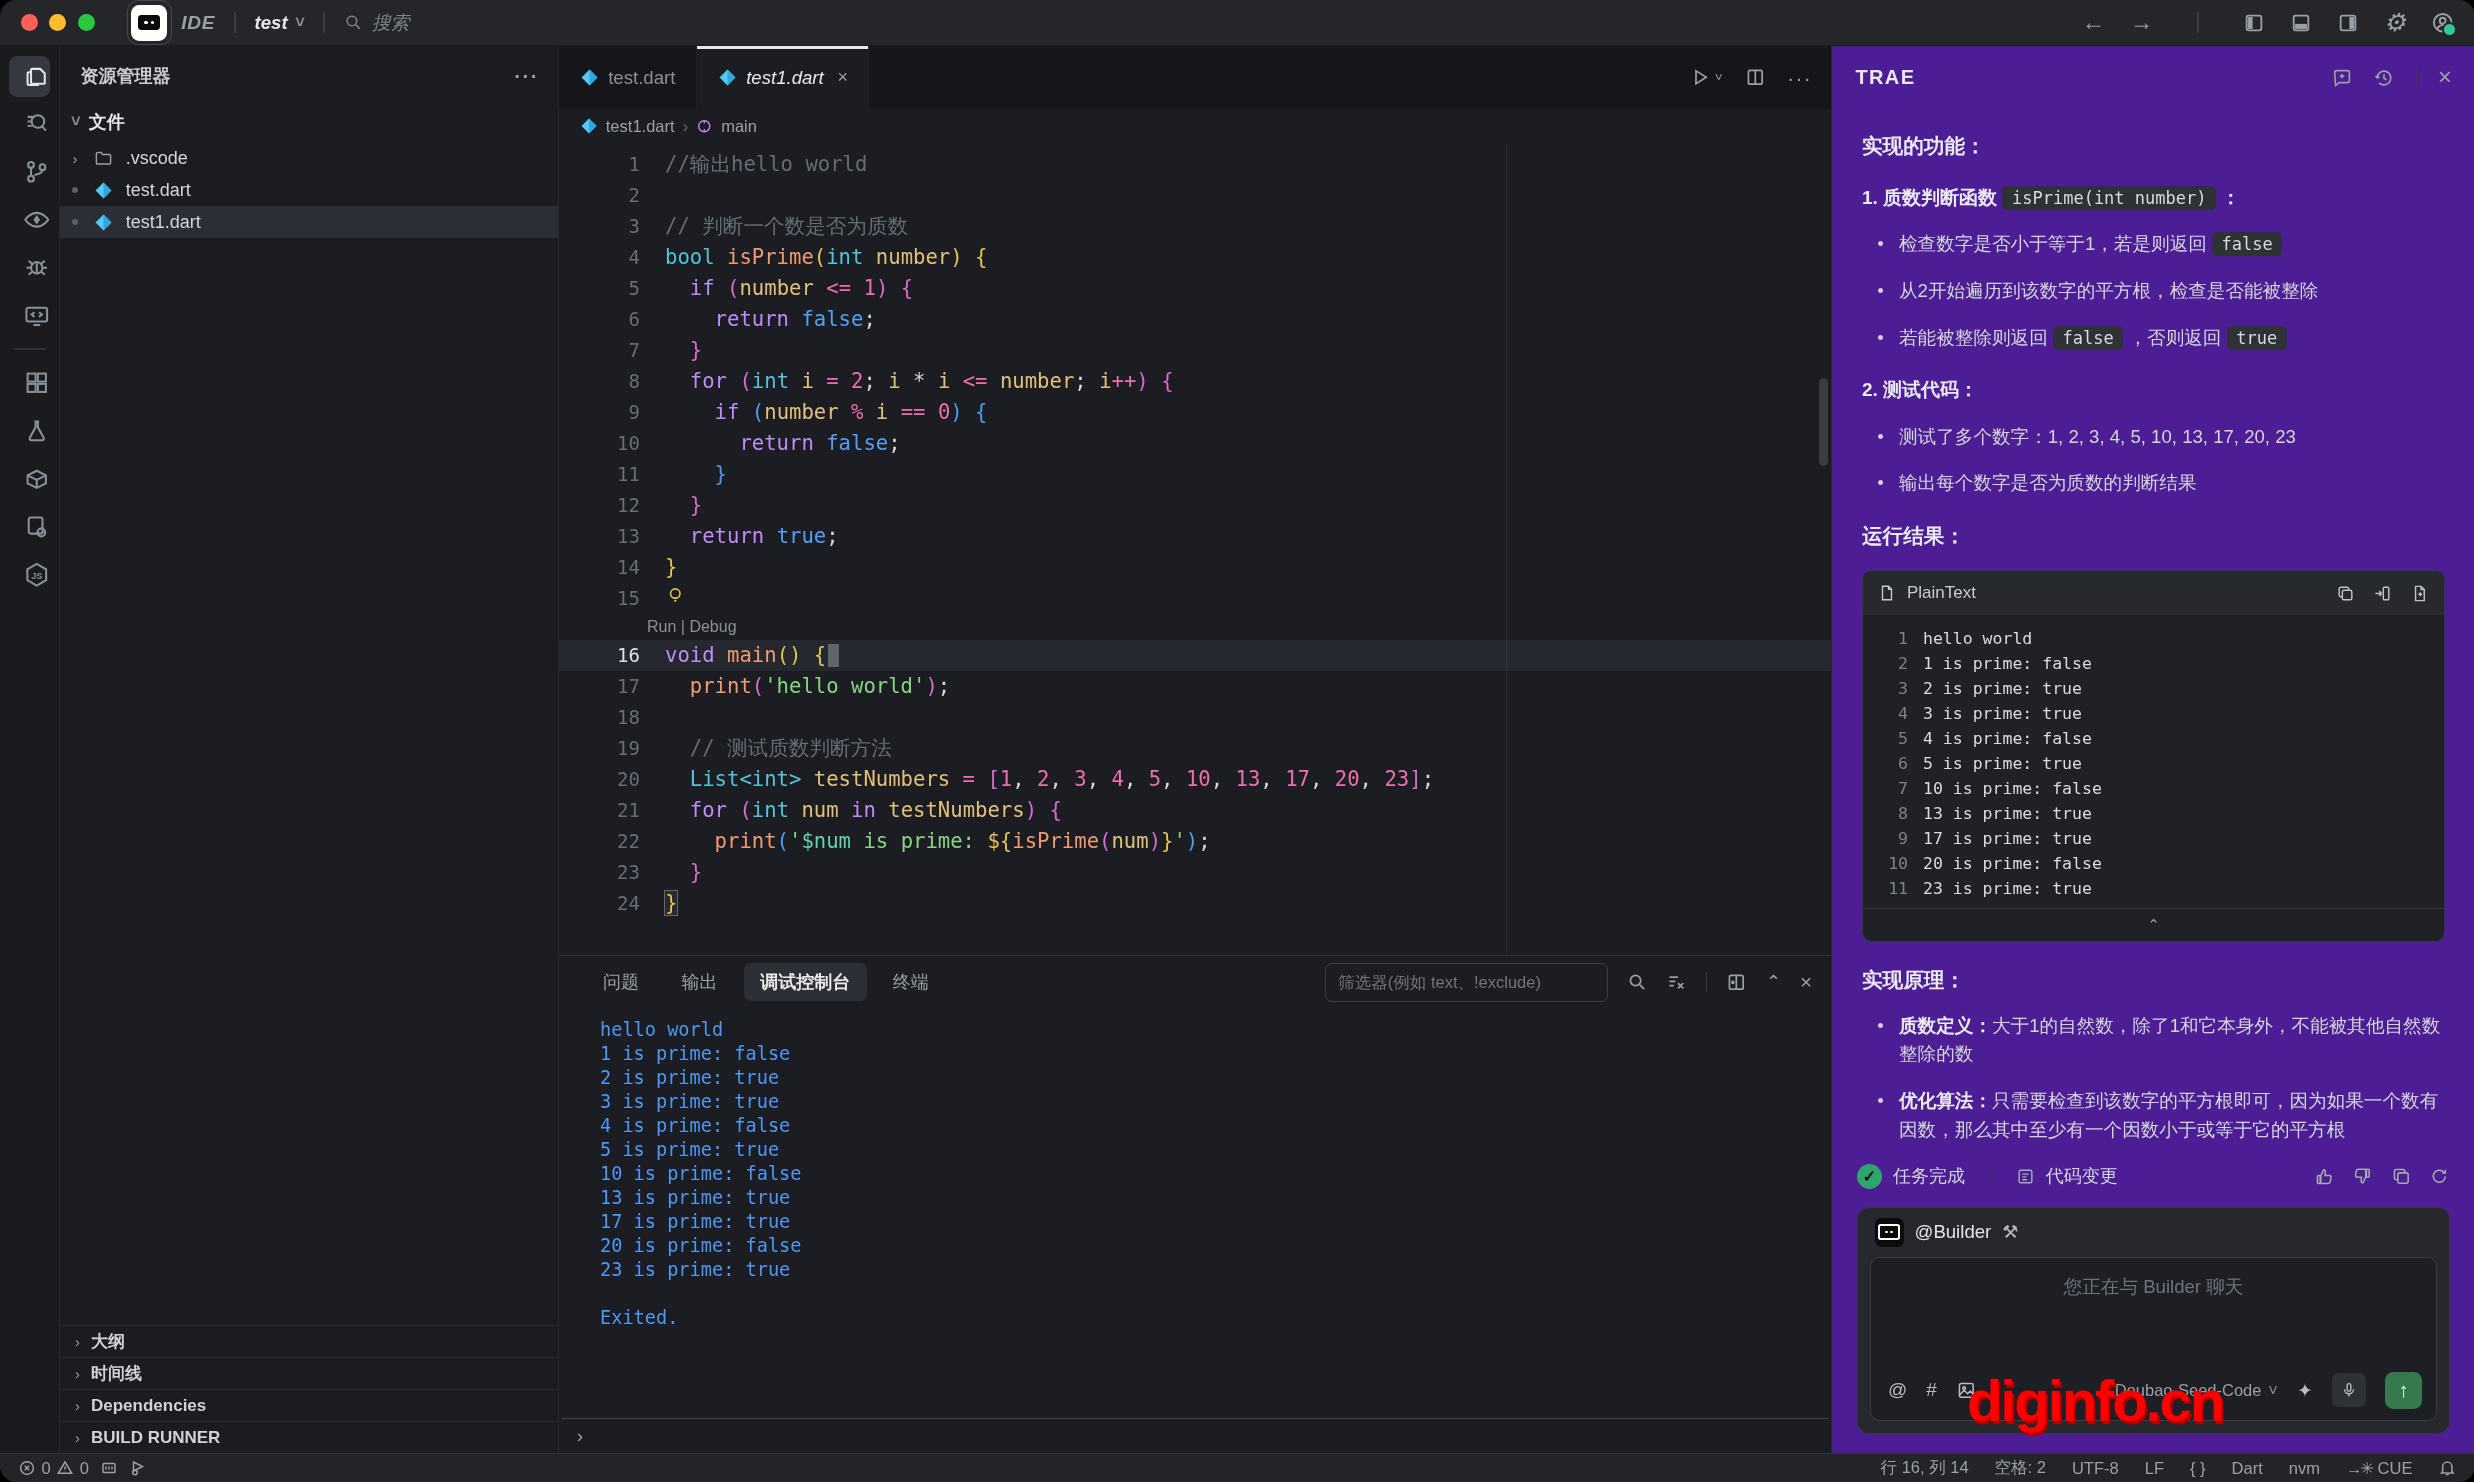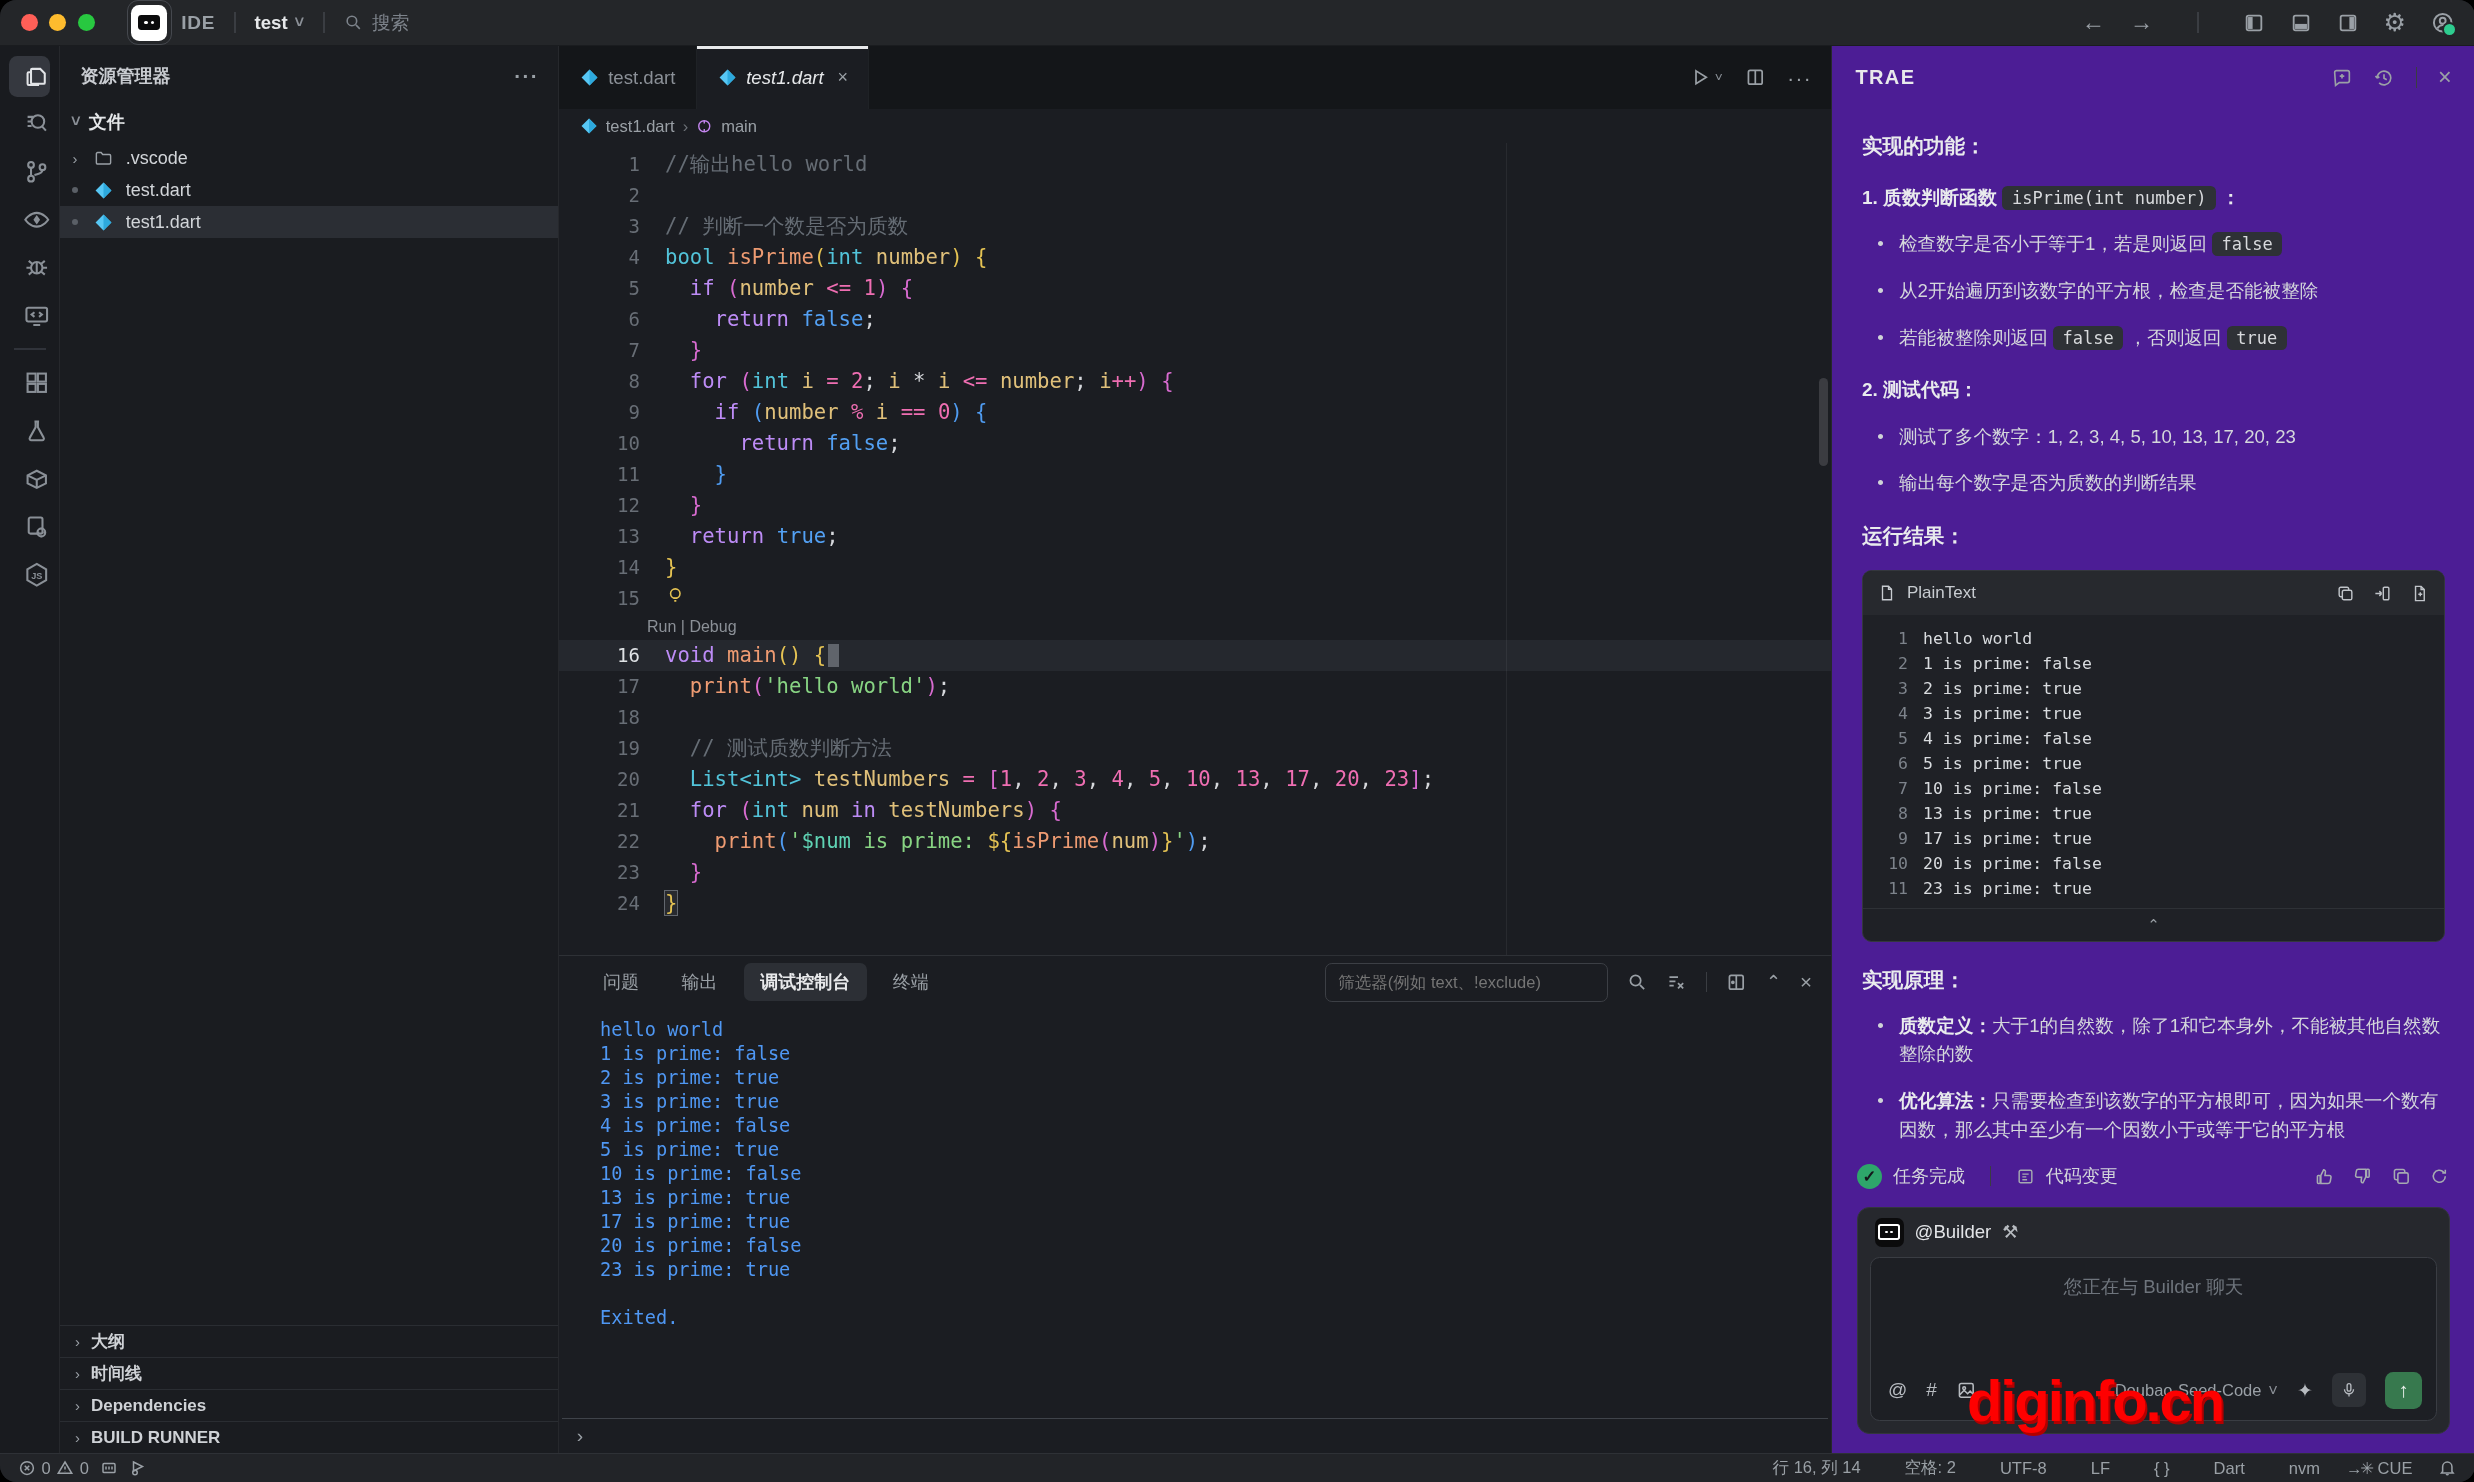--- a/index.html
+++ b/index.html
@@ -1,20 +1,20 @@
 <!DOCTYPE html>
 <html style="font-size:11px"><head>
 <meta charset="utf-8">
 <style>
   html,body{margin:0;padding:0;background:#000;}
   body{width:2475px;height:1482px;overflow:hidden;font-family:"Liberation Sans",sans-serif;-webkit-font-smoothing:antialiased;}
   #app{position:absolute;inset:0;width:2475px;height:1482px;background:#1b1d22;border-radius:16.5px;overflow:hidden;display:flex;flex-direction:column;}
   svg{display:block}
   
-  .titlebar{height:45px;background:#242629;display:flex;align-items:center;flex:none;padding:0 20.6px;border-bottom:0.7px solid #1a1c1f;}
+  .titlebar{height:45px;background:#242629;display:flex;align-items:center;flex:none;padding:0 20.6px;border-bottom:0.7px solid #1a1c1f;font-style:italic;}
   .traffic{display:flex;gap:11.7px;align-items:center;margin-right:32px;}
   .tl{width:17px;height:17px;border-radius:50%;}
   .tl.r{background:#ff5f57}.tl.y{background:#febc2e}.tl.g{background:#28c840}
   .logochip{border:1.4px solid #45484e;border-radius:11px;padding:3.4px;display:flex;align-items:center;}
   .logo{width:36px;height:36px;background:#fff;border-radius:8.2px;display:flex;align-items:center;justify-content:center;}
   .logo .face{width:22px;height:15px;background:#0b0b0c;border-radius:3.4px;display:flex;align-items:center;justify-content:center;gap:3.4px;}
   .logo .face i{width:3.4px;height:3.4px;background:#fff;border-radius:50%;}
   .appname{color:#9aa0a6;font-size:19px;font-weight:700;margin-left:9.6px;letter-spacing:0.7px;}
   .tbar-sep{width:1.4px;height:20.6px;background:#3a3d42;margin:0 19px;}
   .project{color:#e6e8ea;font-size:18.6px;font-weight:600;display:flex;align-items:center;gap:6.9px;}
@@ -651,21 +651,21 @@
       <svg width="18" height="18" viewBox="0 0 24 24" fill="none" stroke="currentColor" stroke-width="2">
           <rect x="4" y="6" width="16" height="12" rx="1.5"></rect>
           <path d="M8 10v4M12 10v4M16 10v4"></path>
         </svg>
       <svg width="18" height="18" viewBox="0 0 24 24" fill="none" stroke="currentColor" stroke-width="2">
           <path d="M6 4l12 6-12 6z"></path>
           <circle cx="8" cy="18" r="3"></circle>
         </svg>
     </div>
     <div class="st-right">
-      <span id="status-right" style="display:flex;gap:44px;text-align:right;">
+      <span id="status-right" style="display:flex;gap:26px;text-align:right;">
           <span class="st-item">行 16, 列 14</span>
           <span class="st-item">空格: 2</span>
           <span class="st-item">UTF-8</span>
           <span class="st-item">LF</span>
           <span class="st-item">{ }</span>
           <span class="st-item">Dart</span>
           <span class="st-item">nvm</span>
         </span>
       <span class="st-item">
           <span style="letter-spacing:-2.1px;">→✳</span>

